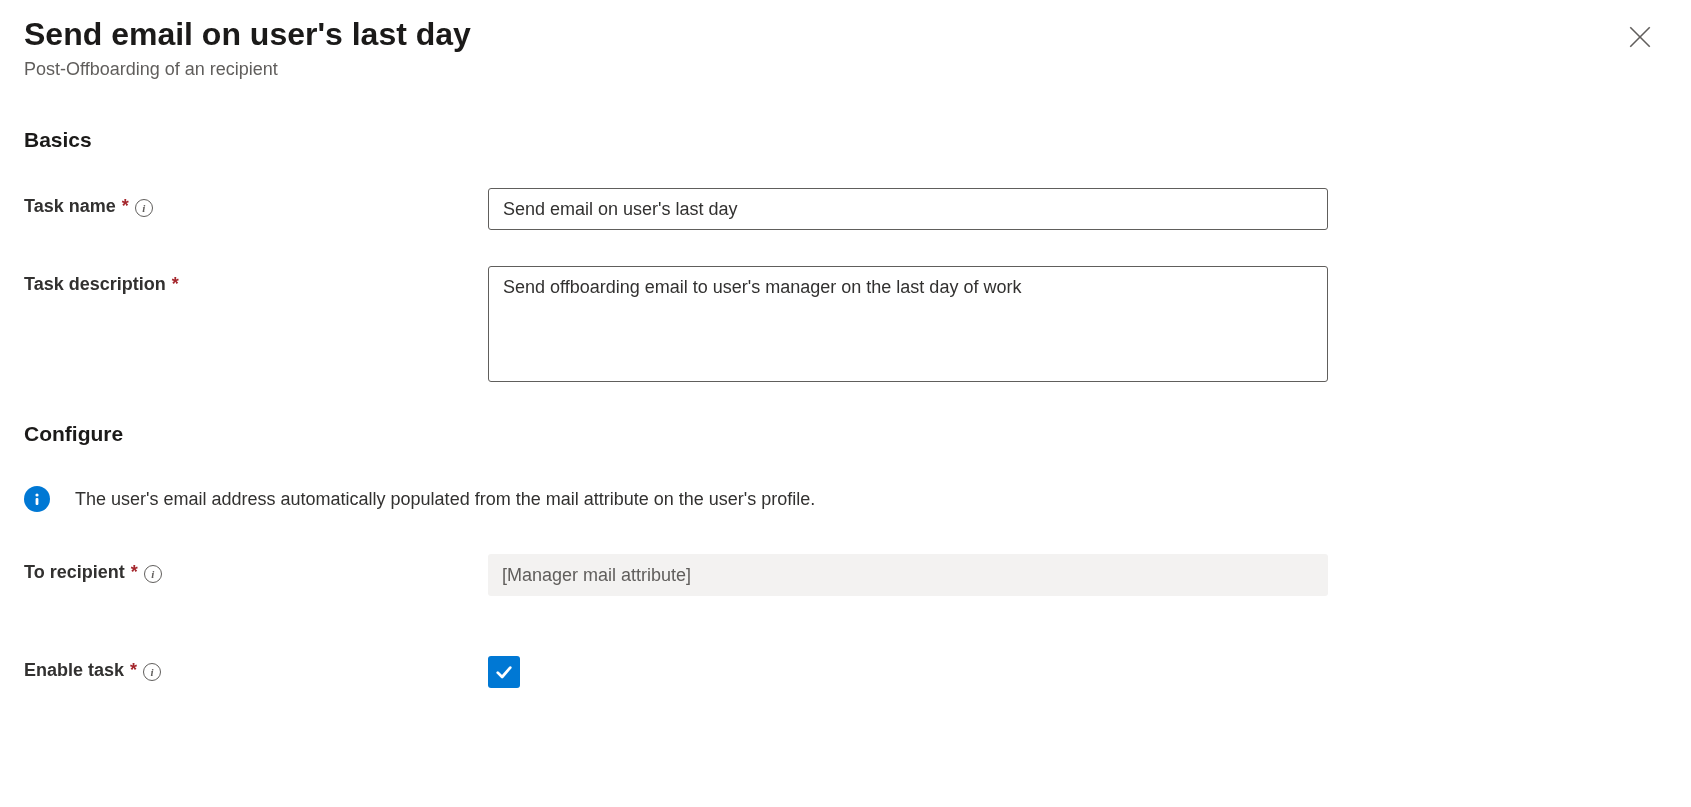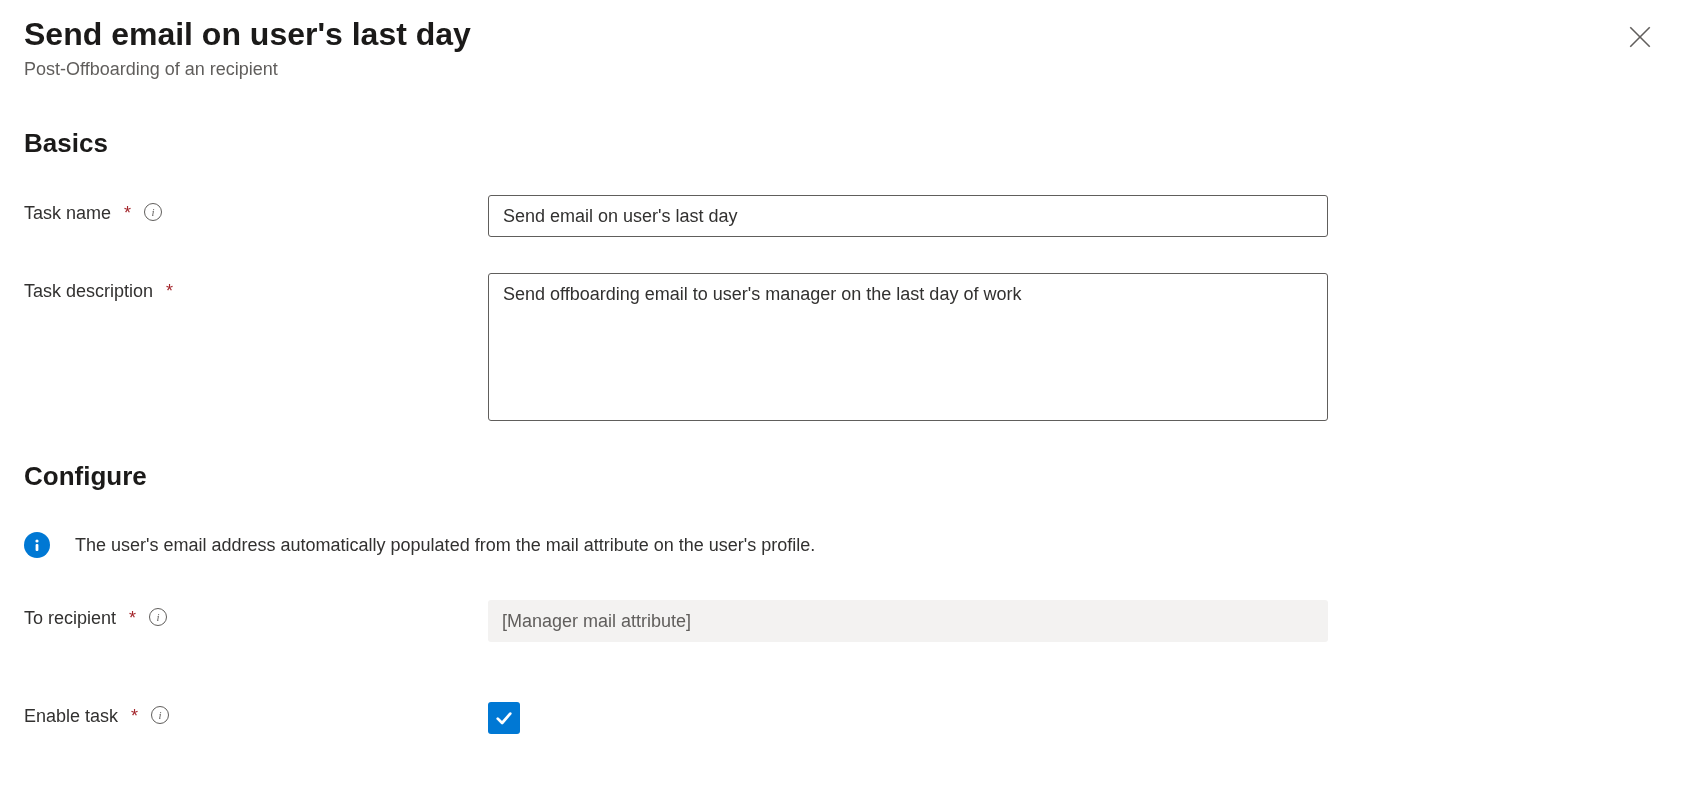--- a/index.html
+++ b/index.html
@@ -28,44 +28,45 @@
       font-weight: 400;
     }
     .close-btn {
       cursor: pointer;
       color: #605e5c;
       padding: 4px;
       margin-top: 5px;
       margin-right: 10px;
     }
     .section-heading {
-      font-size: 26px;
+      font-size: 21px;
       font-weight: 600;
       color: #1b1a19;
       margin-top: 48px;
       margin-bottom: 36px;
     }
     .section-heading.configure {
       margin-top: 28px;
       margin-bottom: 40px;
     }
     .form-row {
       display: flex;
       align-items: flex-start;
       margin-bottom: 36px;
     }
     .form-label-col {
       width: 464px;
       flex: 0 0 464px;
       display: flex;
-      align-items: flex-start;
-      gap: 13px;
+      align-items: flex-end;
+      gap: 6px;
       font-size: 18px;
       color: #323130;
       padding-top: 8px;
+      font-weight: bold;
     }
     .required {
       color: #a4262c;
     }
     .info-icon {
       width: 18px;
       height: 18px;
       border: 1.5px solid #605e5c;
       border-radius: 50%;
       display: inline-flex;
@@ -93,21 +94,21 @@
     }
     textarea.text-area {
       width: 100%;
       padding: 10px 14px;
       font-size: 18px;
       border: 1px solid #605e5c;
       border-radius: 3px;
       font-family: inherit;
       color: #323130;
       resize: none;
-      height: 148px;
+      height: 116px;
     }
     .info-banner {
       display: flex;
       align-items: center;
       gap: 25px;
       font-size: 18px;
       color: #323130;
       margin-bottom: 42px;
     }
     .info-banner-icon {

